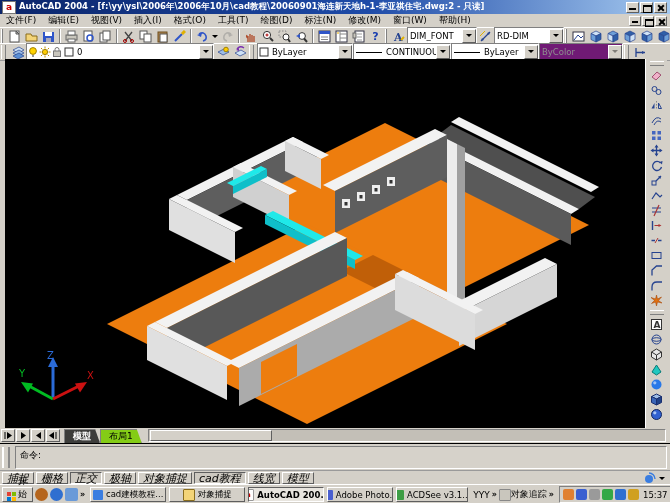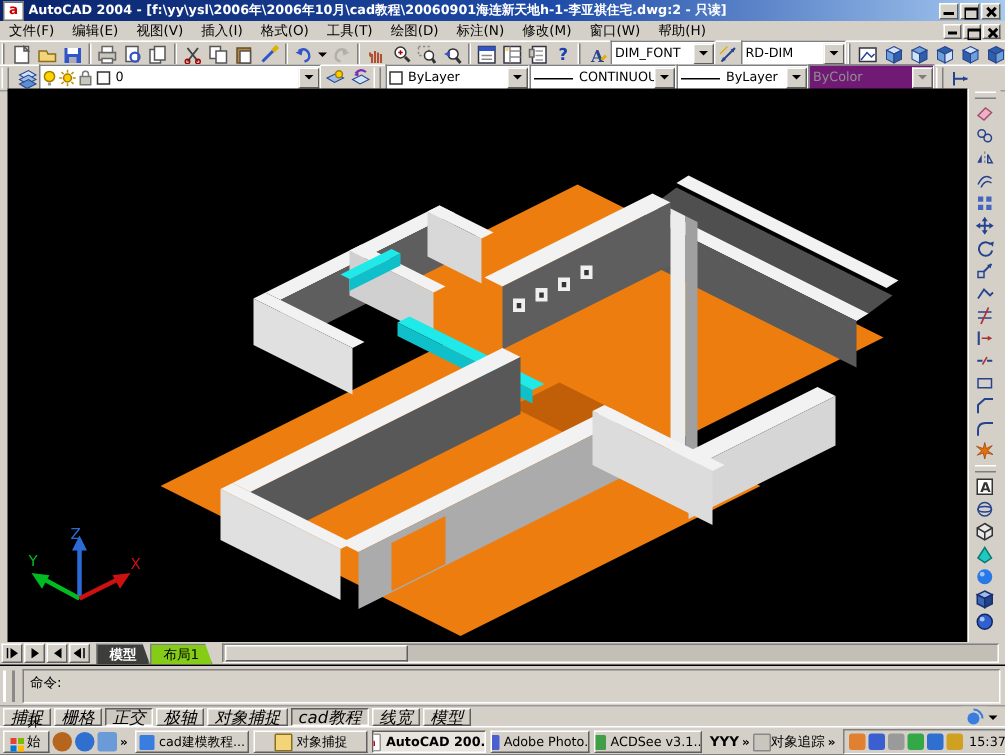--- a/index.html
+++ b/index.html
@@ -746,21 +746,21 @@
       <span class="lbl">AutoCAD 200...</span>
     </div>
     <div class="task btn3d" style="width:66px">
       <span class="ticon" style="background:#4a5fd0"></span>
       <span class="lbl">Adobe Photo...</span>
     </div>
     <div class="task btn3d" style="width:72px">
       <span class="ticon" style="background:#3f9e46"></span>
       <span class="lbl">ACDSee v3.1...</span>
     </div>
-    <span class="lbl" style="margin-left:5px;font-weight:bold">YYY</span>
+    <span class="lbl" style="margin-left:5px;font-weight:normal">YYY</span>
     <span class="chev">»</span>
     <span class="ticon" style="background:#c9c6bd;border:1px solid #888"></span>
     <span class="lbl">对象追踪</span>
     <span class="chev">»</span>
     <div id="tray">
       <span class="trico" style="background:#e08030"></span>
       <span class="trico" style="background:#3a5fd0"></span>
       <span class="trico" style="background:#9a9a9a"></span>
       <span class="trico" style="background:#34a846"></span>
       <span class="trico" style="background:#2f6fd0"></span>

